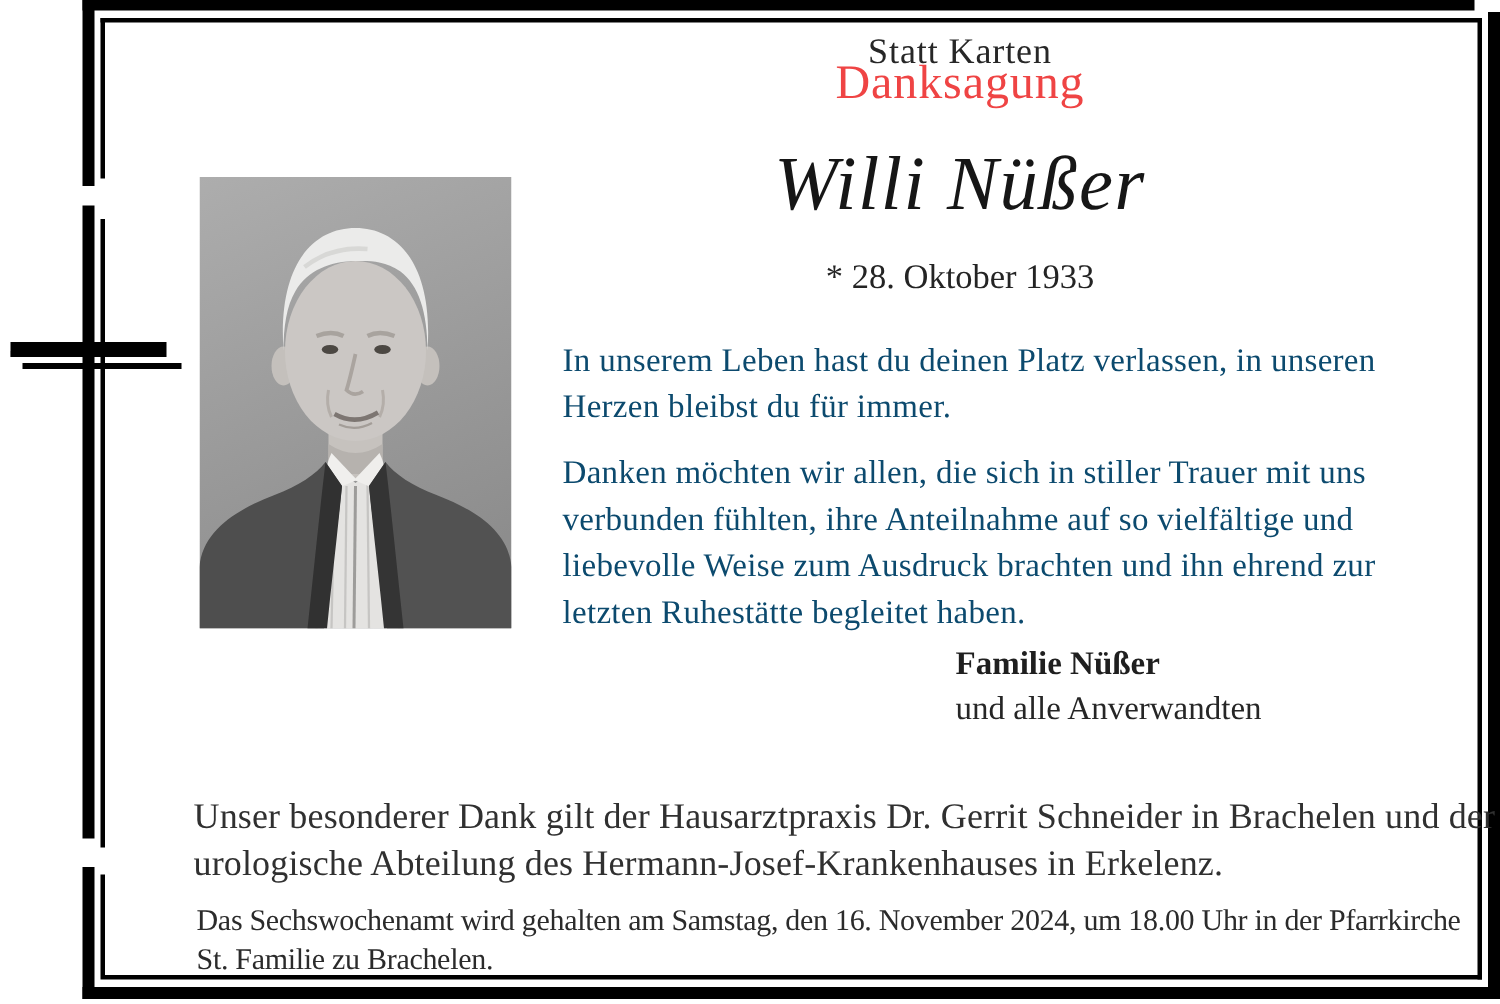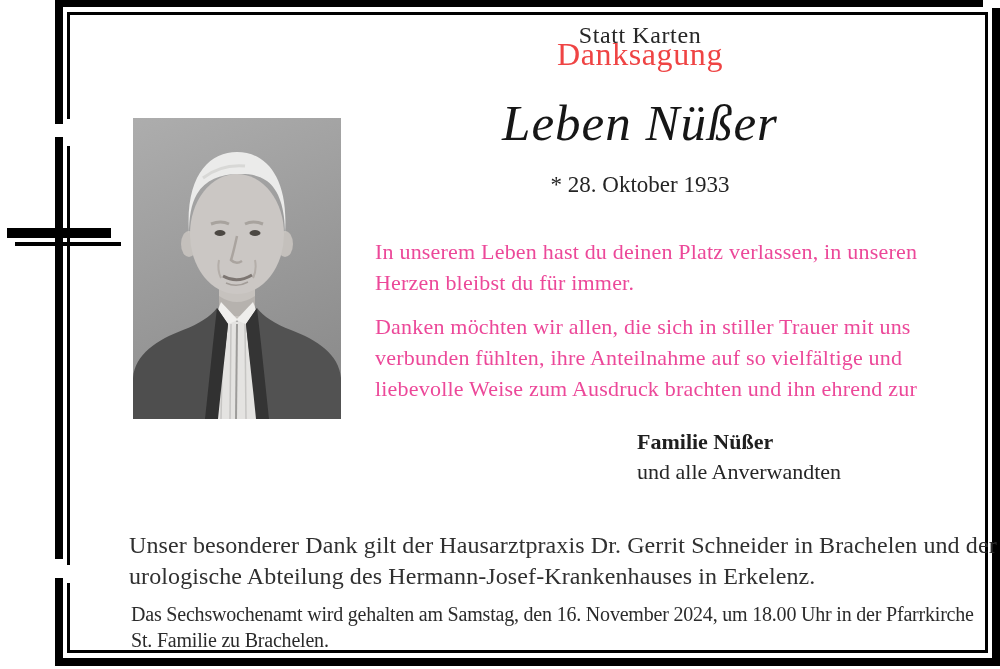--- a/index.html
+++ b/index.html
@@ -28,21 +28,21 @@
   .cross-arm-thin {left:15px; top:242px; width:106px; height:4px;  box-shadow:-3px 3px 0 -2px #bdbdbd;}
   
   .portrait{left:133px; top:118px; width:208px; height:301px;}
   .portrait svg{display:block;}
   
   .center-col{left:375px; width:530px; text-align:center;}
   .pre-title {top:22px; font-size:24px; letter-spacing:0.6px; color:#272727;}
   .title     {top:36px; font-size:32px; letter-spacing:0.6px; color:#ef4444;}
   .name      {top:94px; font-size:51px; line-height:58px; font-style:italic; color:#161616; letter-spacing:1px;}
   .dates     {top:172px; font-size:23px; color:#242424; display:flex; justify-content:center; gap:42px;}
-  .body-text{font-size:22px; line-height:31px; letter-spacing:0.2px; color:#ec4899; white-space:nowrap;margin-top:12px;}
+  .body-text{font-size:22px; line-height:31px; letter-spacing:0.2px; color:#0c4a6e; white-space:nowrap;}
   .p1{left:375px; top:224px;}
   .p2{left:375px; top:299px;}
   .family{left:637px; top:427px; font-size:22px; line-height:30px; color:#262626; white-space:nowrap;}
   .family .fam-bold{font-weight:bold; color:#1f1f1f;}
   .thanks{left:129px; top:530px; font-size:24px; line-height:31px; letter-spacing:0.1px; color:#303030; white-space:nowrap;}
   .service{left:131px; top:601px; font-size:20px; line-height:26px; letter-spacing:-0.2px; color:#2b2b2b; white-space:nowrap;}
 </style>
 </head>
 <body>
 
@@ -125,36 +125,37 @@
       <path d="M122 142 Q124 152 120 160" stroke="#b4aea9" stroke-width="2" fill="none"></path>
 
       <path d="M90 158 Q104 166 119 157" stroke="#7d7672" stroke-width="3" fill="none"></path>
       <path d="M93 165 Q104 170 115 164" stroke="#a39d98" stroke-width="1.5" fill="none"></path>
     </svg>
   </div>
 
   
   <div class="abs center-col pre-title">Statt Karten</div>
   <div class="abs center-col title">Danksagung</div>
-  <div class="abs center-col name">Leben Nüßer</div>
+  <div class="abs center-col name">Willi Nüßer</div>
 
   <div class="abs center-col dates">
     <span>* 28. Oktober 1933</span>
   </div>
 
   
   <div class="abs body-text p1">
     <div>In unserem Leben hast du deinen Platz verlassen, in unseren</div>
     <div>Herzen bleibst du für immer.</div>
   </div>
 
   <div class="abs body-text p2">
     <div>Danken möchten wir allen, die sich in stiller Trauer mit uns</div>
     <div>verbunden fühlten, ihre Anteilnahme auf so vielfältige und</div>
     <div>liebevolle Weise zum Ausdruck brachten und ihn ehrend zur</div>
+    <div>letzten Ruhestätte begleitet haben.</div>
   </div>
 
   
   <div class="abs family">
     <div class="fam-bold">Familie Nüßer</div>
     <div>und alle Anverwandten</div>
   </div>
 
   
   <div class="abs thanks">

